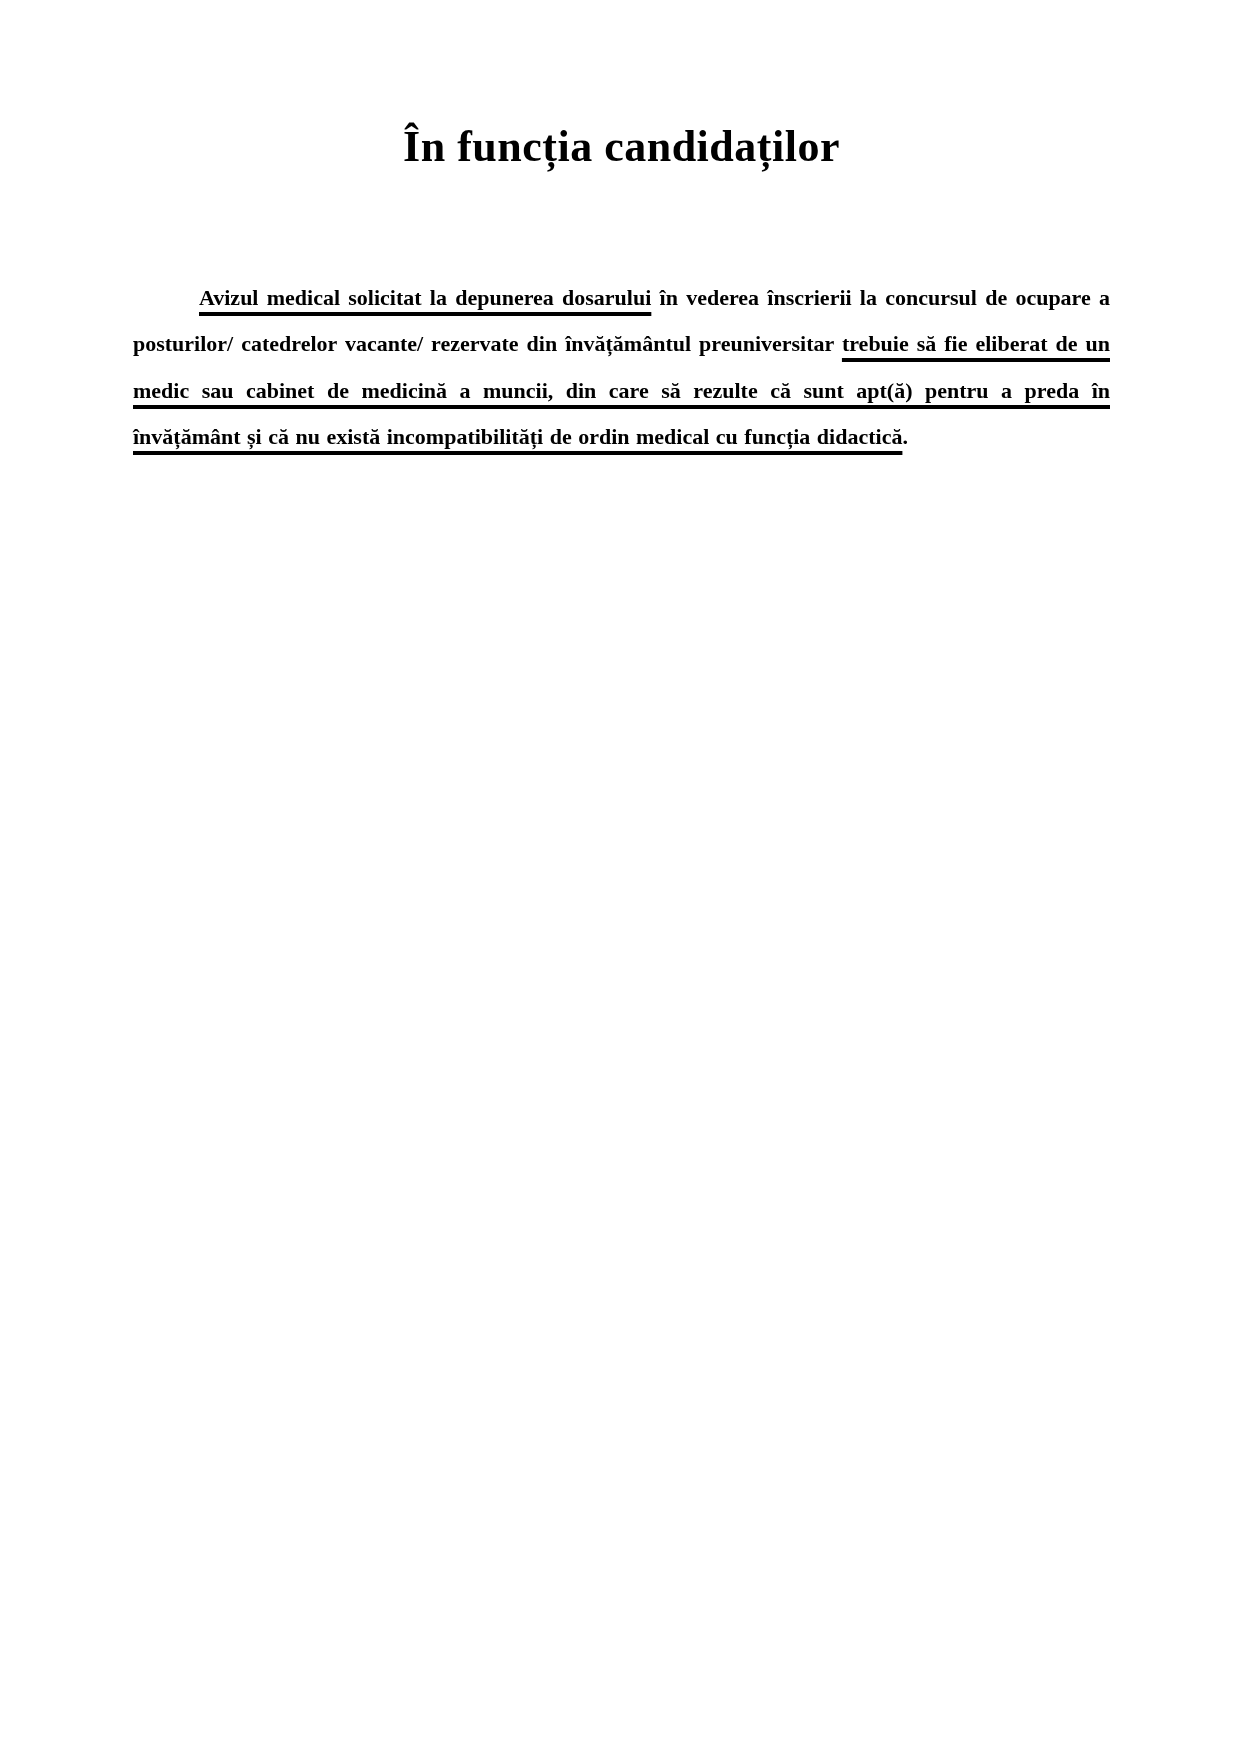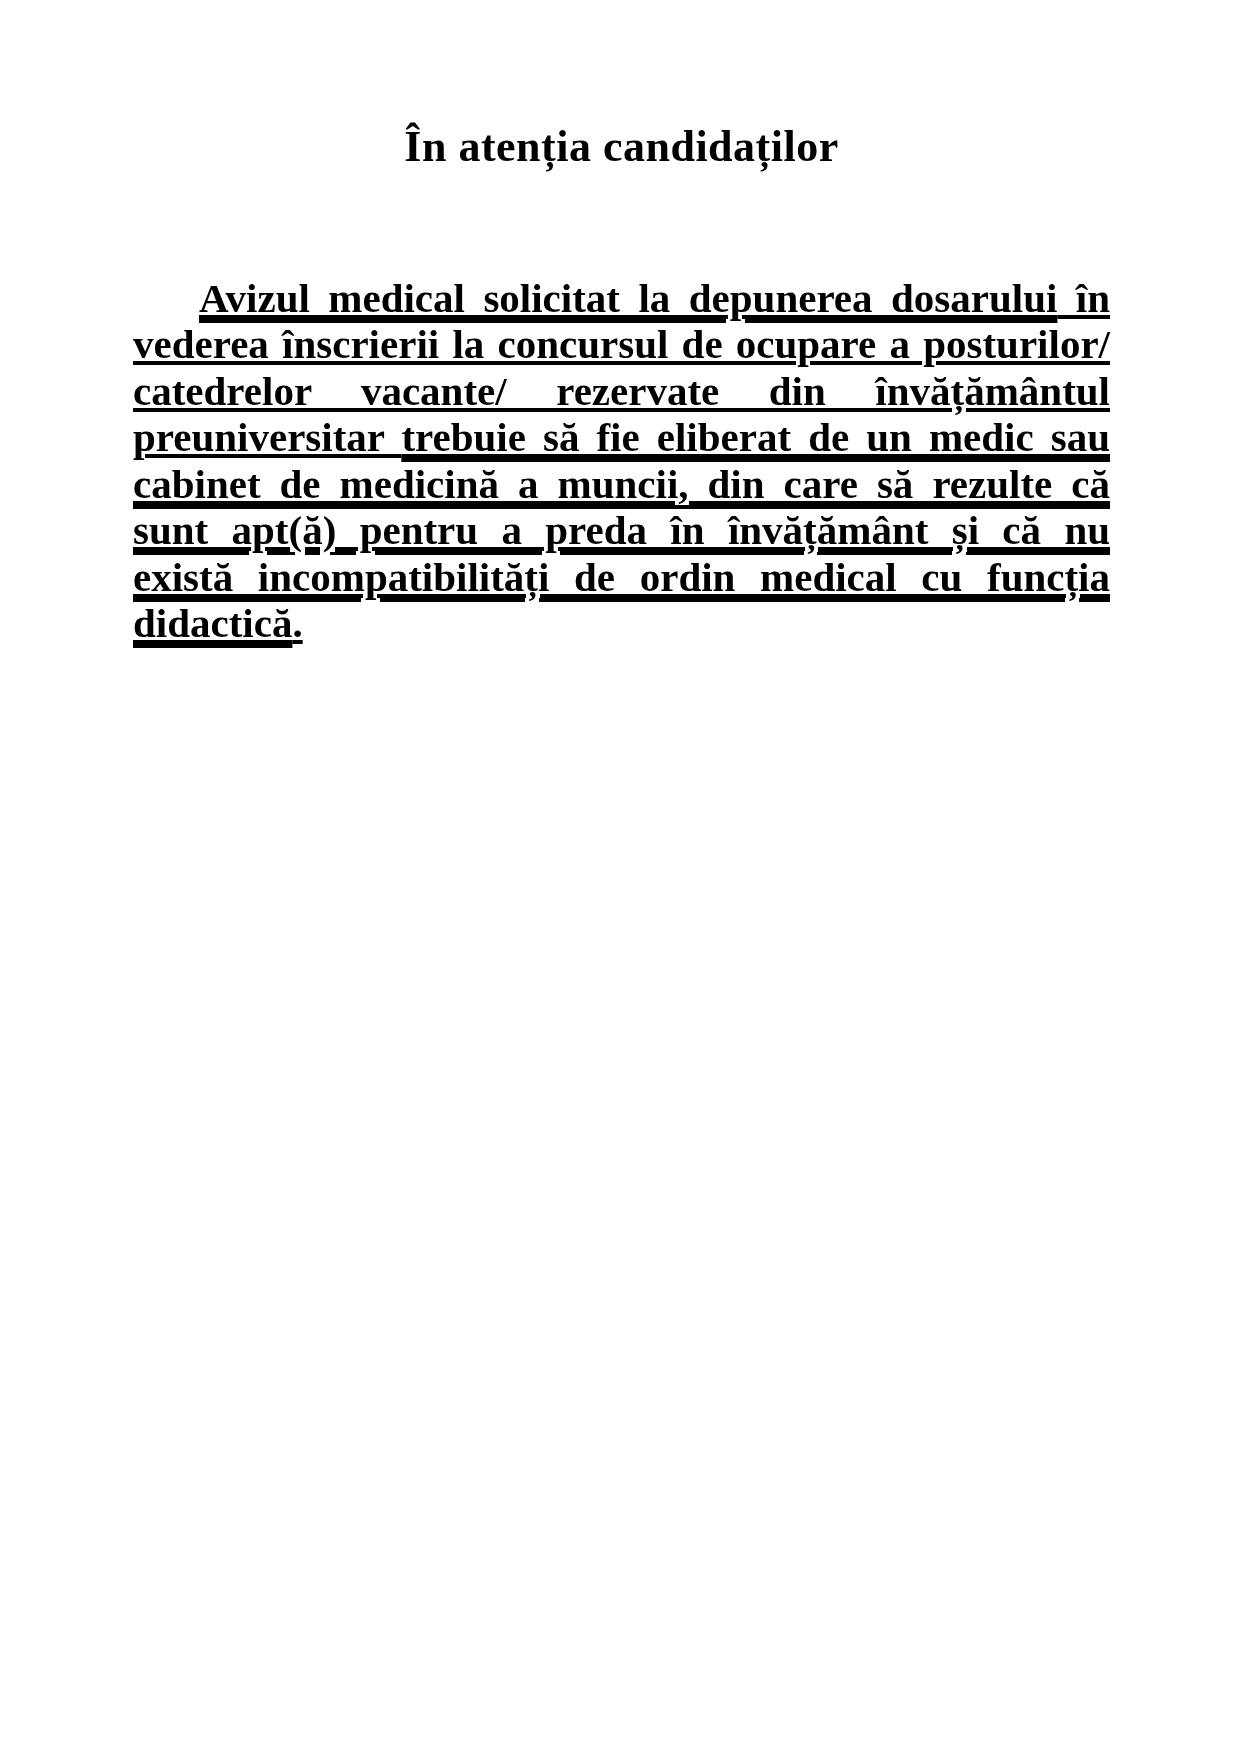--- a/index.html
+++ b/index.html
@@ -19,35 +19,34 @@
   }
   .doc-title {
     font-size: 44px;
     line-height: 1.15;
     font-weight: bold;
     text-align: center;
     letter-spacing: 0.5px;
     margin-bottom: 102px;
   }
   .doc-paragraph {
-    font-size: 41px;
+    font-size: 22px;
     line-height: 46.5px;
     font-weight: bold;
     text-align: justify;
     text-indent: 66px;
     word-spacing: 1px;
-    text-decoration: underline;
   }
   .u {
     text-decoration: underline;
     text-decoration-thickness: 4px;
     text-underline-offset: 7px;
     text-decoration-color: #000000;
   }
 </style>
 </head>
 <body>
 
 <div class="page">
-  <h1 class="doc-title">În atenția candidaților</h1>
+  <h1 class="doc-title">În funcția candidaților</h1>
 
   <p class="doc-paragraph"><span class="u">Avizul medical solicitat la depunerea dosarului</span><span> în vederea înscrierii la concursul de ocupare a posturilor/ catedrelor vacante/ rezervate din învățământul preuniversitar </span><span class="u">trebuie să fie eliberat de un medic sau cabinet de medicină a muncii, din care să rezulte că sunt apt(ă) pentru a preda în învățământ și că nu există incompatibilități de ordin medical cu funcția didactică</span><span>.</span></p>
 </div>
 
 </body></html>

